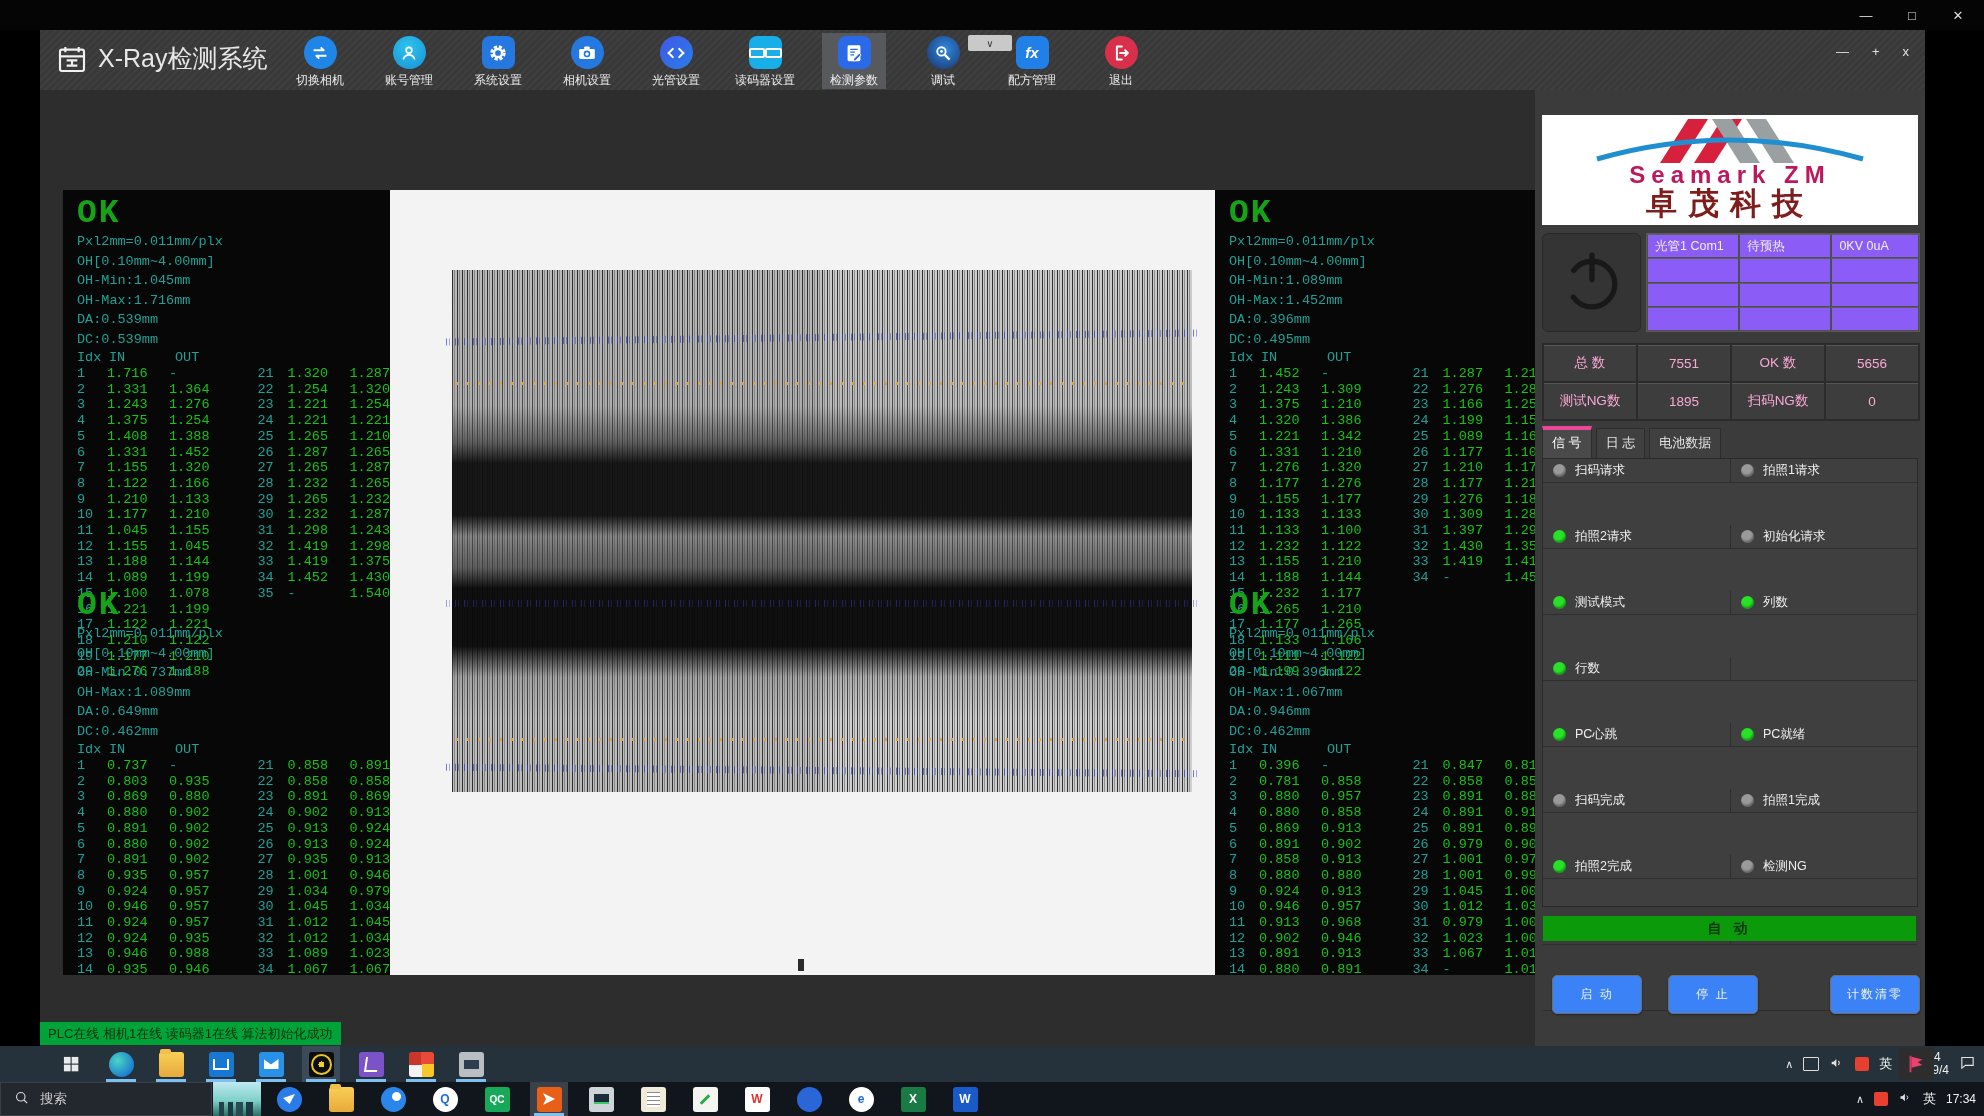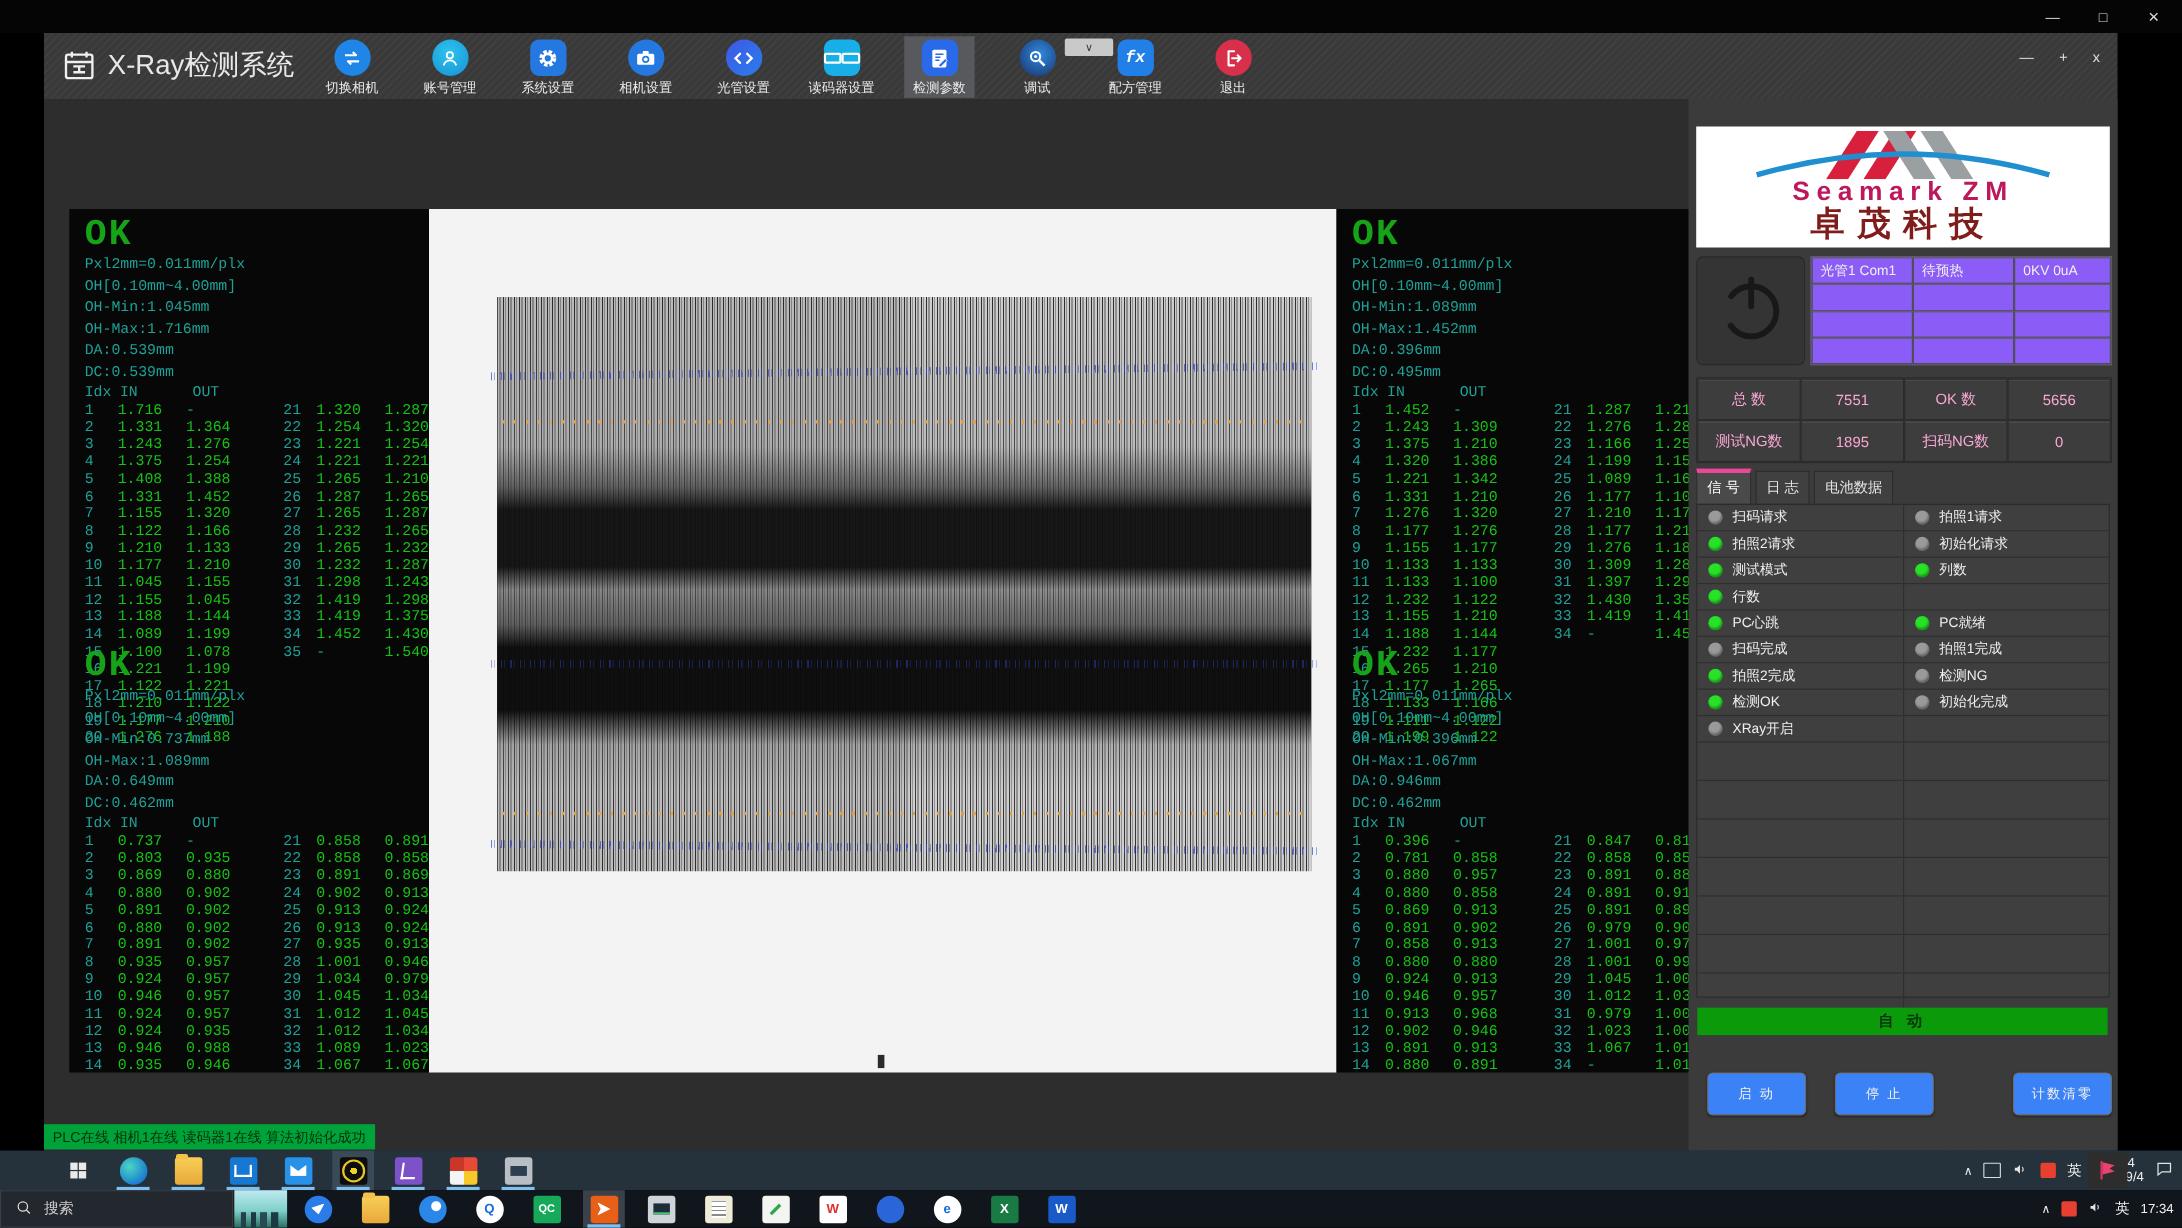--- a/index.html
+++ b/index.html
@@ -24,21 +24,21 @@
   .tb-label{margin-top:3px;font-size:12px;color:#ececec;white-space:nowrap;}
   .i-switch-camera{background:#1f86e8;}
   .i-account{background:radial-gradient(circle at 45% 35%,#2cc4ee,#1890d4);}
   .i-system-settings{background:#2478e0;border-radius:8px;}
   .i-camera-settings{background:#2478e0;}
   .i-tube-settings{background:linear-gradient(135deg,#3f58e8,#2a7de8);font-size:12px;font-family:"Liberation Mono",monospace;}
   .i-reader-settings{background:#18aee8;border-radius:8px;position:relative;}
   .i-reader-settings i{display:block;width:14px;height:6px;border:2px solid #fff;border-radius:2px;margin:1.5px 0;}
   .i-inspect-params{background:#2a6ae8;border-radius:8px;}
   .i-debug{background:radial-gradient(circle at 55% 40%,#2f8ae0,#1a2f66);}
-  .i-recipe{background:#2080e8;border-radius:8px;font-style:italic;font-family:Liberation Mono, monospace;font-size:15px;}
+  .i-recipe{background:#2080e8;border-radius:8px;font-style:italic;font-family:Liberation Sans, sans-serif;font-size:15px;}
   .i-exit{background:#d8304a;}
   
   .content{position:absolute;left:0;top:60px;width:1505px;height:956px;background:#2d2d2d;}
   .panel-col{position:absolute;top:100px;height:785px;background:#070707;color:#ddd;
     font-family:Liberation Mono, monospace;overflow:hidden;}
   .panel-left{left:23px;width:327px;}
   .panel-right{left:1175px;width:330px;}
   .pblock{position:relative;height:392px;box-sizing:border-box;padding:6px 0 0 14px;}
   .ok{font-size:33px;font-weight:bold;color:#17a317;letter-spacing:2px;line-height:36px;}
   .pline{color:#1fa197;font-size:13.5px;line-height:19.5px;white-space:nowrap;}
@@ -93,21 +93,21 @@
     display:flex;align-items:center;padding-left:7px;white-space:nowrap;overflow:hidden;}
   .stats{position:absolute;left:7px;top:253px;width:376px;height:76px;display:grid;
     grid-template-columns:1fr 1fr 1fr 1fr;grid-template-rows:1fr 1fr;border:1px solid #2a2a2a;}
   .stat-cell{background:#3d3d3d;border:1px solid #2b2b2b;box-shadow:inset 0 1px 0 #555;color:#f9a8d4;
     font-size:13.5px;display:flex;align-items:center;justify-content:center;white-space:nowrap;}
   .tabs{position:absolute;left:7px;top:337px;height:31px;display:flex;align-items:flex-end;gap:4px;}
   .tab{background:#404040;border:1px solid #2c2c2c;border-bottom:none;color:#e4e4e4;font-size:13px;
     padding:5px 9px 6px 9px;white-space:nowrap;}
   .tab.active{background:#4a4a4a;border-top:4px solid #ec4899;padding-top:4px;color:#ffffff;}
   .signals{position:absolute;left:7px;top:368px;width:374px;height:447px;background:#3f3f3f;border:1px solid #2a2a2a;
-    display:flex;flex-direction:column;}
+    display:flex;flex-direction:column;gap:42px;}
   .sig-row{display:flex;border-bottom:1px solid #2e2e2e;flex:0 0 23px;}
   .sig-row.blank{flex:0 0 34px;}
   .sig-cell{width:50%;display:flex;align-items:center;gap:9px;padding-left:10px;box-sizing:border-box;}
   .sig-cell+.sig-cell{border-left:1px solid #2e2e2e;}
   .sig-dot{width:13px;height:13px;border-radius:50%;background:#9a9a9a;box-shadow:inset -1px -2px 2px rgba(0,0,0,.35);}
   .sig-dot.on{background:#28e228;}
   .sig-label{color:#efefef;font-size:12.5px;white-space:nowrap;}
   .autobar{position:absolute;left:8px;top:826px;width:373px;height:25px;background:#0a9a0a;color:#06360a;
     font-size:14px;font-weight:bold;display:flex;align-items:center;justify-content:center;letter-spacing:4px;}
   .side-btn{position:absolute;top:885px;width:88px;height:37px;background:#3b82f6;border:1px solid #6e6e6e;

